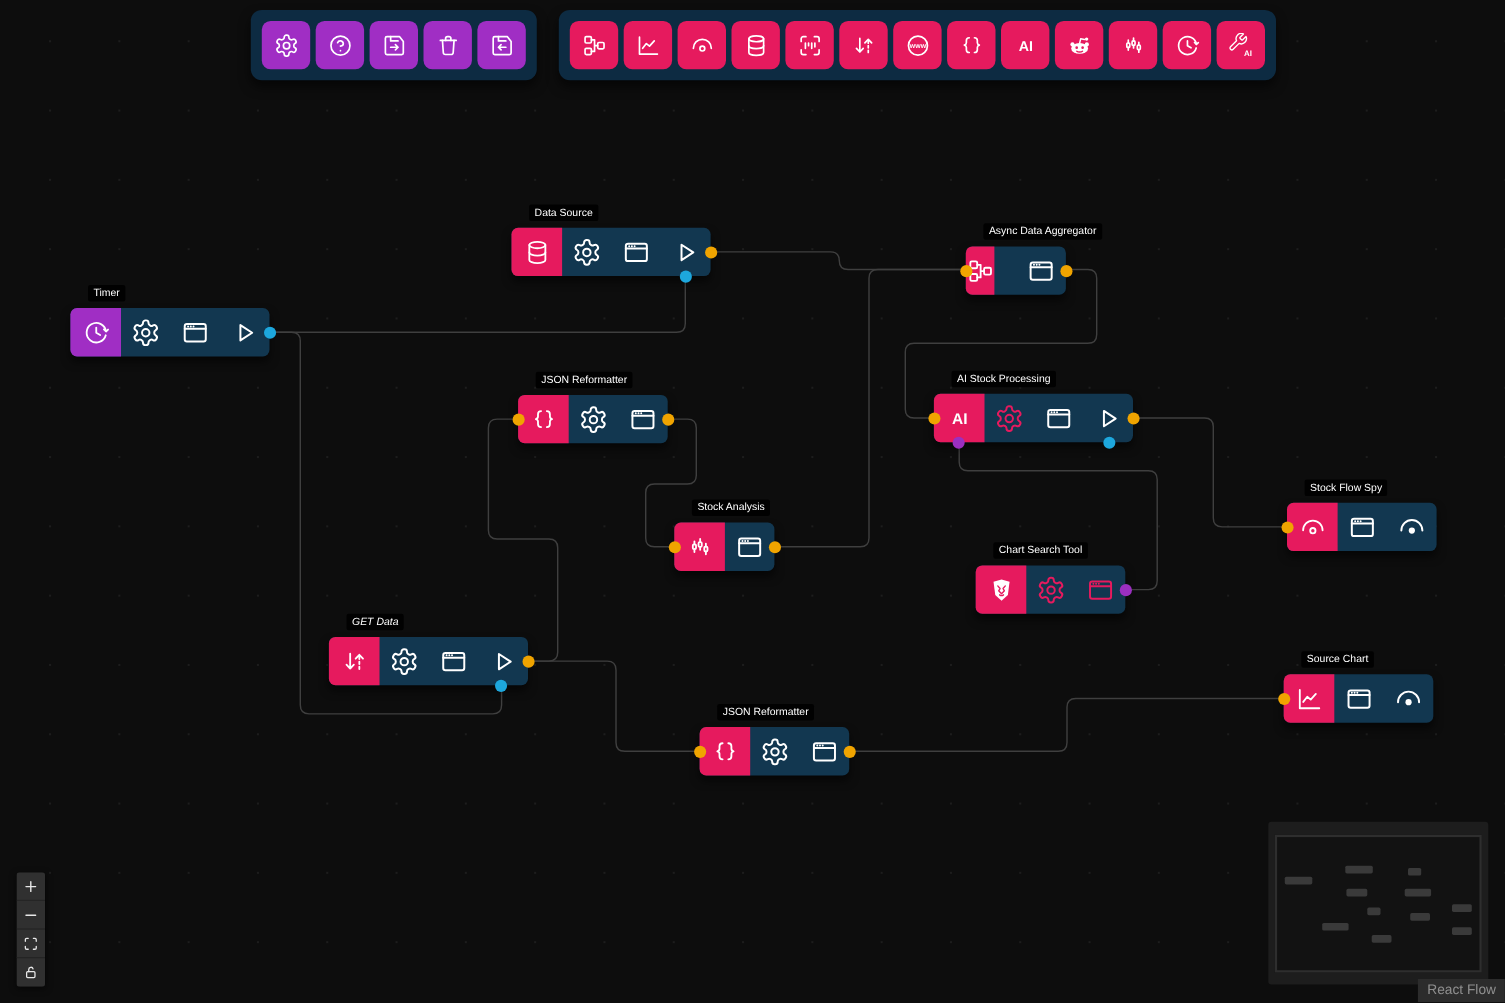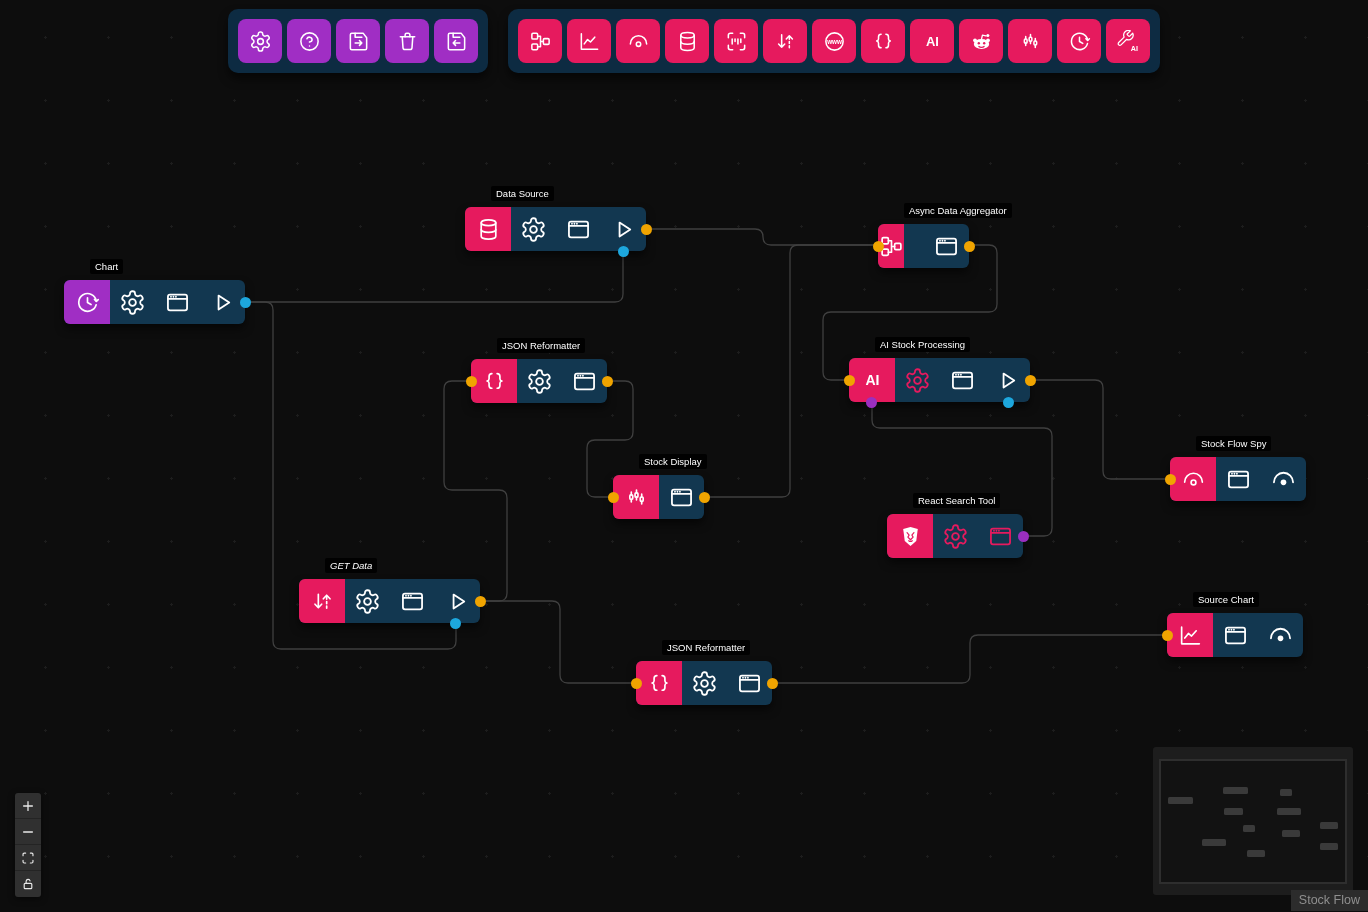--- a/index.html
+++ b/index.html
@@ -17,21 +17,21 @@
     display:flex; align-items:center; justify-content:center; }
   .tb-btn svg { width:23px; height:23px; }
   .node { position:absolute; height:44px; display:flex; border-radius:6px; z-index:3;
     background:#123750; box-shadow:0 5px 8px rgba(0,0,0,.55); }
   .icon-box { width:46px; display:flex; align-items:center; justify-content:center;
     border-radius:6px 0 0 6px; }
   .icon-box svg { width:25px; height:25px; }
   .node-body { display:flex; border-radius:0 6px 6px 0; }
   .cell { width:45px; display:flex; align-items:center; justify-content:center; }
   .cell svg { width:27px; height:27px; }
-  .node-label { position:absolute; top:-21px; left:26px; font-size:9.5px; color:#fff;
+  .node-label { position:absolute; top:-21px; left:16px; font-size:9.5px; color:#fff;
     background:rgba(0,0,0,.92); padding:2px 5px; border-radius:2px; white-space:nowrap;text-align:right; }
   .handle { position:absolute; width:11px; height:11px; border-radius:50%; z-index:4; }
   #controls { position:absolute; left:15px; top:793px; z-index:6; display:flex;
     flex-direction:column; box-shadow:0 2px 6px rgba(0,0,0,.5); border-radius:3px; overflow:hidden; }
   .ctl-btn { width:26px; height:26px; background:#303030; border:none; cursor:pointer;
     border-bottom:1px solid #242424; display:flex; align-items:center; justify-content:center; }
   .ctl-btn:last-child { border-bottom:none; }
   .ctl-btn svg { width:14px; height:14px; }
   #minimap { position:absolute; left:1153px; top:747px; width:200px; height:148px;
     background:#1d1d1d; border-radius:3px; z-index:6; }
@@ -53,21 +53,21 @@
       <path d="M480,601 L499,601 Q507,601 507,593 L507,498 Q507,490 499,490 L452,490 Q444,490 444,482 L444,389 Q444,381 452,381 L471,381" fill="none" stroke="#3f3f3f" stroke-width="1.3"></path>
       <path d="M480,601 L552,601 Q560,601 560,609 L560,675 Q560,683 568,683 L636,683" fill="none" stroke="#3f3f3f" stroke-width="1.3"></path>
       <path d="M607,381 L625,381 Q633,381 633,389 L633,432 Q633,440 625,440 L595,440 Q587,440 587,448 L587,489 Q587,497 595,497 L613,497" fill="none" stroke="#3f3f3f" stroke-width="1.3"></path>
       <path d="M969,245 L989,245 Q997,245 997,253 L997,304 Q997,312 989,312 L831,312 Q823,312 823,320 L823,372 Q823,380 831,380 L849,380" fill="none" stroke="#3f3f3f" stroke-width="1.3"></path>
       <path d="M1030,380 L1095,380 Q1103,380 1103,388 L1103,471 Q1103,479 1111,479 L1170,479" fill="none" stroke="#3f3f3f" stroke-width="1.3"></path>
       <path d="M1023,536 L1044,536 Q1052,536 1052,528 L1052,436 Q1052,428 1044,428 L880,428 Q872,428 872,420 L872,402" fill="none" stroke="#3f3f3f" stroke-width="1.3"></path>
       <path d="M772,683 L962,683 Q970,683 970,675 L970,643 Q970,635 978,635 L1167,635" fill="none" stroke="#3f3f3f" stroke-width="1.3"></path>
     </svg>
   <div id="nodes-layer">
       <div class="node" style="left: 64px; top: 280px; width: 181px;">
-        <div class="node-label">Chart</div>
+        <div class="node-label">Timer</div>
         <div class="icon-box" style="background: rgb(160, 46, 196);">
           <span style="display: flex;">
             <svg viewBox="0 0 24 24" fill="none" stroke="#ffffff" stroke-width="1.6" stroke-linecap="round" stroke-linejoin="round">
               <path d="M20.3 14.2a8.5 8.5 0 1 1 .2-3.6"></path>
               <path d="m22.3 9.2-1.8 1.7-1.8-1.9"></path>
               <path d="M12 7.5V12l3.4 2"></path>
             </svg>
           </span>
         </div>
         <div class="node-body">
@@ -230,21 +230,21 @@
               </svg>
             </span>
           </div>
         </div>
         <div class="handle" style="background: rgb(240, 164, 0); left: -5.5px; top: 16.5px;"></div>
         <div class="handle" style="background: rgb(240, 164, 0); left: 175.5px; top: 16.5px;"></div>
         <div class="handle" style="background: rgb(155, 47, 192); left: 17.487px; top: 38.5px;"></div>
         <div class="handle" style="background: rgb(29, 167, 221); left: 153.599px; top: 38.5px;"></div>
       </div>
       <div class="node" style="left: 613px; top: 475px; width: 91px;">
-        <div class="node-label">Stock Display</div>
+        <div class="node-label">Stock Analysis</div>
         <div class="icon-box" style="background: rgb(230, 26, 94);">
           <span style="display: flex;">
             <svg viewBox="0 0 24 24" fill="none" stroke="#ffffff" stroke-width="1.6" stroke-linecap="round" stroke-linejoin="round">
               <path d="M7 6.8v2.7M7 13.7v2.5"></path>
               <rect x="5.6" y="9.5" width="2.8" height="4.2" rx="1"></rect>
               <path d="M12 4.8v2.7M12 11.7v2.5"></path>
               <rect x="10.6" y="7.5" width="2.8" height="4.2" rx="1"></rect>
               <path d="M17 8.8v2.7M17 15.7v2.5"></path>
               <rect x="15.6" y="11.5" width="2.8" height="4.2" rx="1"></rect>
             </svg>
@@ -258,21 +258,21 @@
                 <path d="M3.5 8.8h17"></path>
                 <path d="M6.2 6.9h.01M8.4 6.9h.01M10.6 6.9h.01"></path>
               </svg>
             </span>
           </div>
         </div>
         <div class="handle" style="background: rgb(240, 164, 0); left: -5.5px; top: 16.5px;"></div>
         <div class="handle" style="background: rgb(240, 164, 0); left: 85.5px; top: 16.5px;"></div>
       </div>
       <div class="node" style="left: 887px; top: 514px; width: 136px;">
-        <div class="node-label">React Search Tool</div>
+        <div class="node-label">Chart Search Tool</div>
         <div class="icon-box" style="background: rgb(230, 26, 94);">
           <span style="display: flex;">
             <svg viewBox="0 0 24 24" fill="none" stroke="#ffffff" stroke-width="1.6" stroke-linecap="round" stroke-linejoin="round">
               <path d="M12 2.8 19 4.7l-1.5 11.6L12 21.2l-5.5-4.9L5 4.7z" fill="#ffffff" stroke="none"></path>
               <path d="m8.7 8.3 2 2.3-1.2 2 2.5 2.5 2.5-2.5-1.2-2 2-2.3" stroke="#e61a5e" stroke-width="1.2"></path>
               <path d="M10.3 16.1c1 .8 2.4.8 3.4 0" stroke="#e61a5e" stroke-width="1.2"></path>
             </svg>
           </span>
         </div>
         <div class="node-body">
@@ -649,13 +649,13 @@
     <div class="mini-node" style="left: 71px; top: 61px; width: 19px; height: 7px; background: rgb(58, 58, 58);"></div>
     <div class="mini-node" style="left: 124px; top: 61px; width: 24px; height: 7px; background: rgb(58, 58, 58);"></div>
     <div class="mini-node" style="left: 90px; top: 78px; width: 12px; height: 7px; background: rgb(58, 58, 58);"></div>
     <div class="mini-node" style="left: 129px; top: 83px; width: 18px; height: 7px; background: rgb(58, 58, 58);"></div>
     <div class="mini-node" style="left: 167px; top: 75px; width: 18px; height: 7px; background: rgb(58, 58, 58);"></div>
     <div class="mini-node" style="left: 49px; top: 92px; width: 24px; height: 7px; background: rgb(58, 58, 58);"></div>
     <div class="mini-node" style="left: 94px; top: 103px; width: 18px; height: 7px; background: rgb(58, 58, 58);"></div>
     <div class="mini-node" style="left: 167px; top: 96px; width: 18px; height: 7px; background: rgb(58, 58, 58);"></div>
   </div>
 
-<div id="attribution">Stock Flow</div>
+<div id="attribution">React Flow</div>
 
 </body></html>

